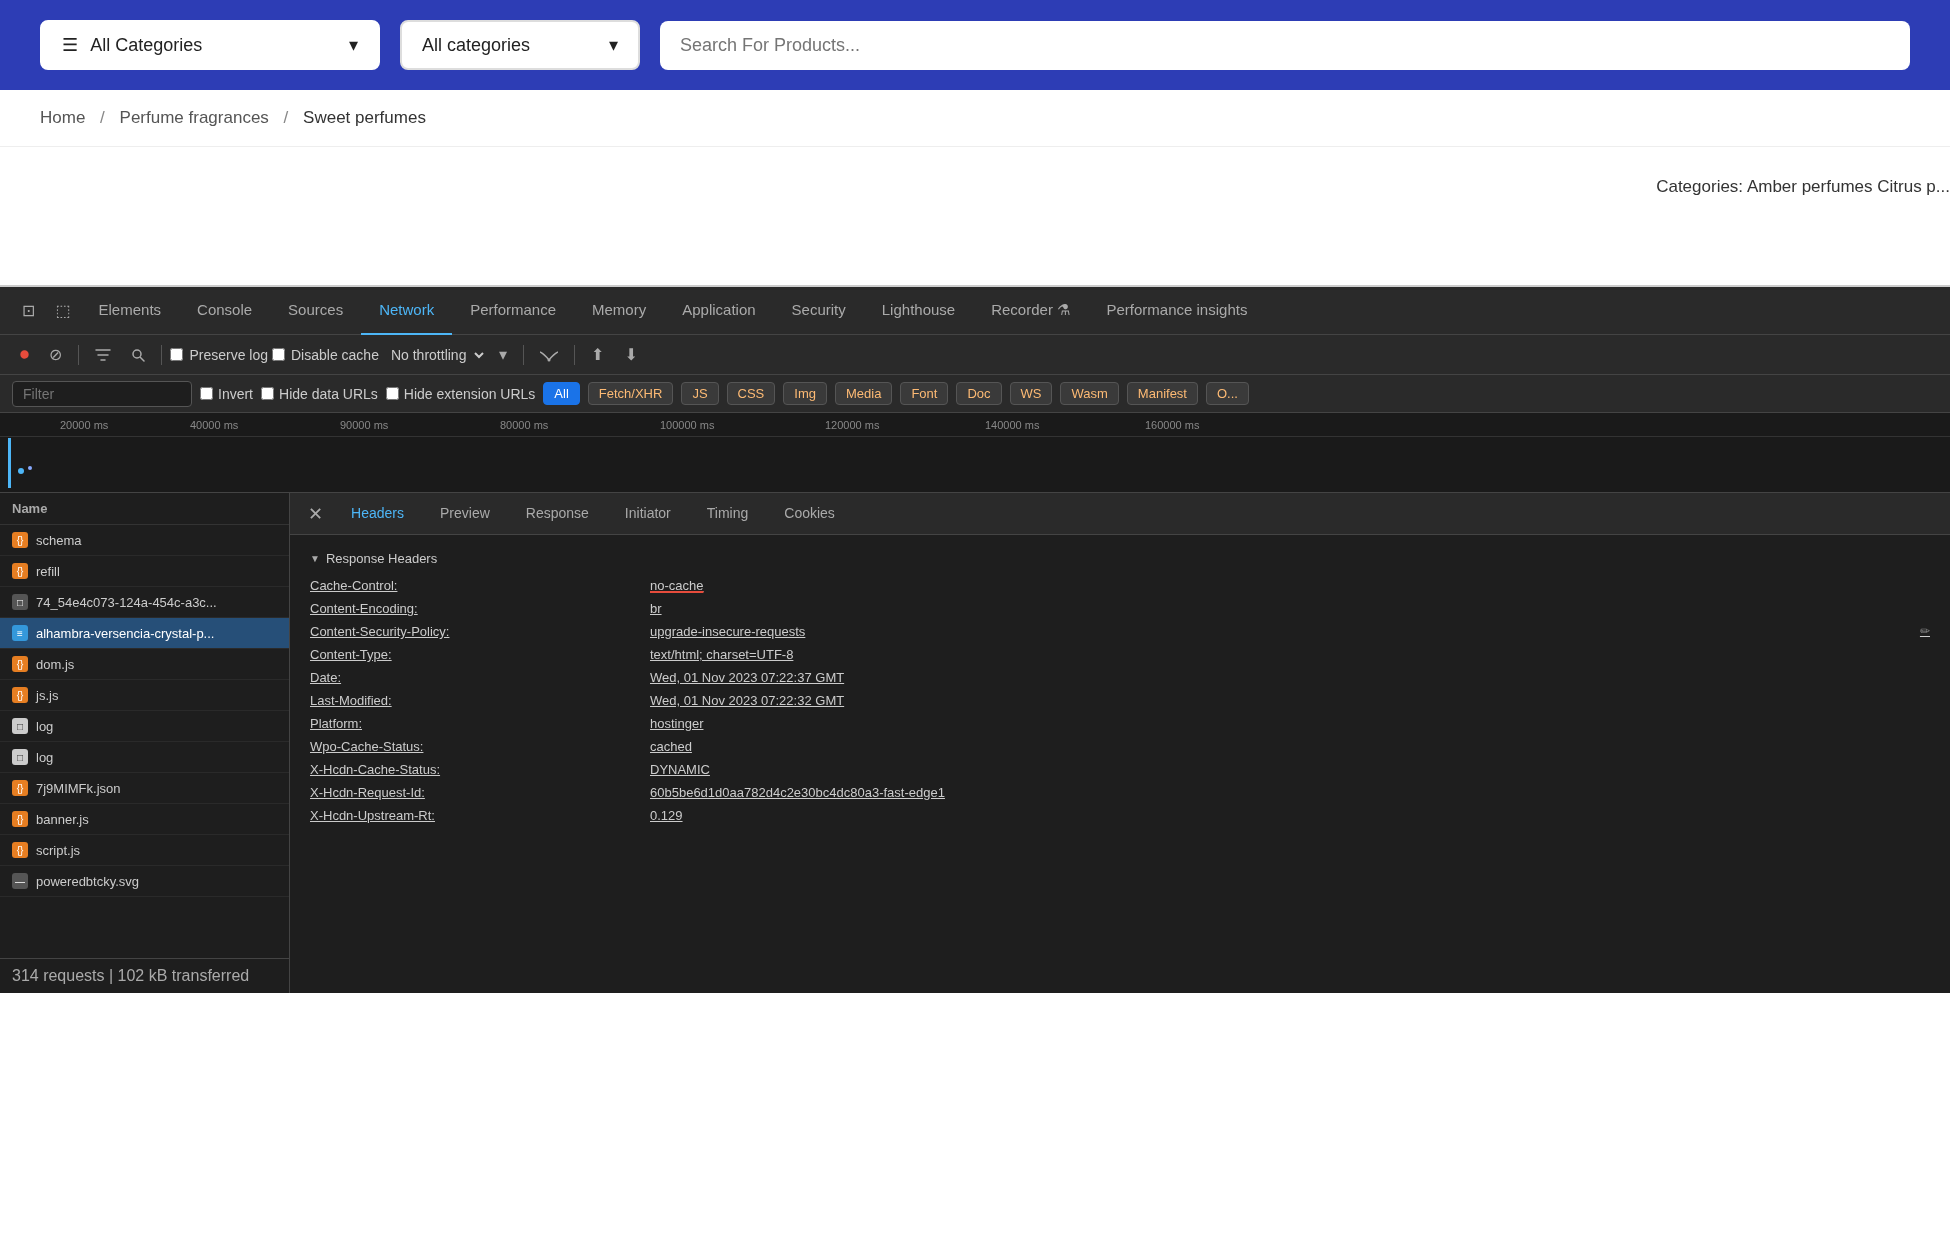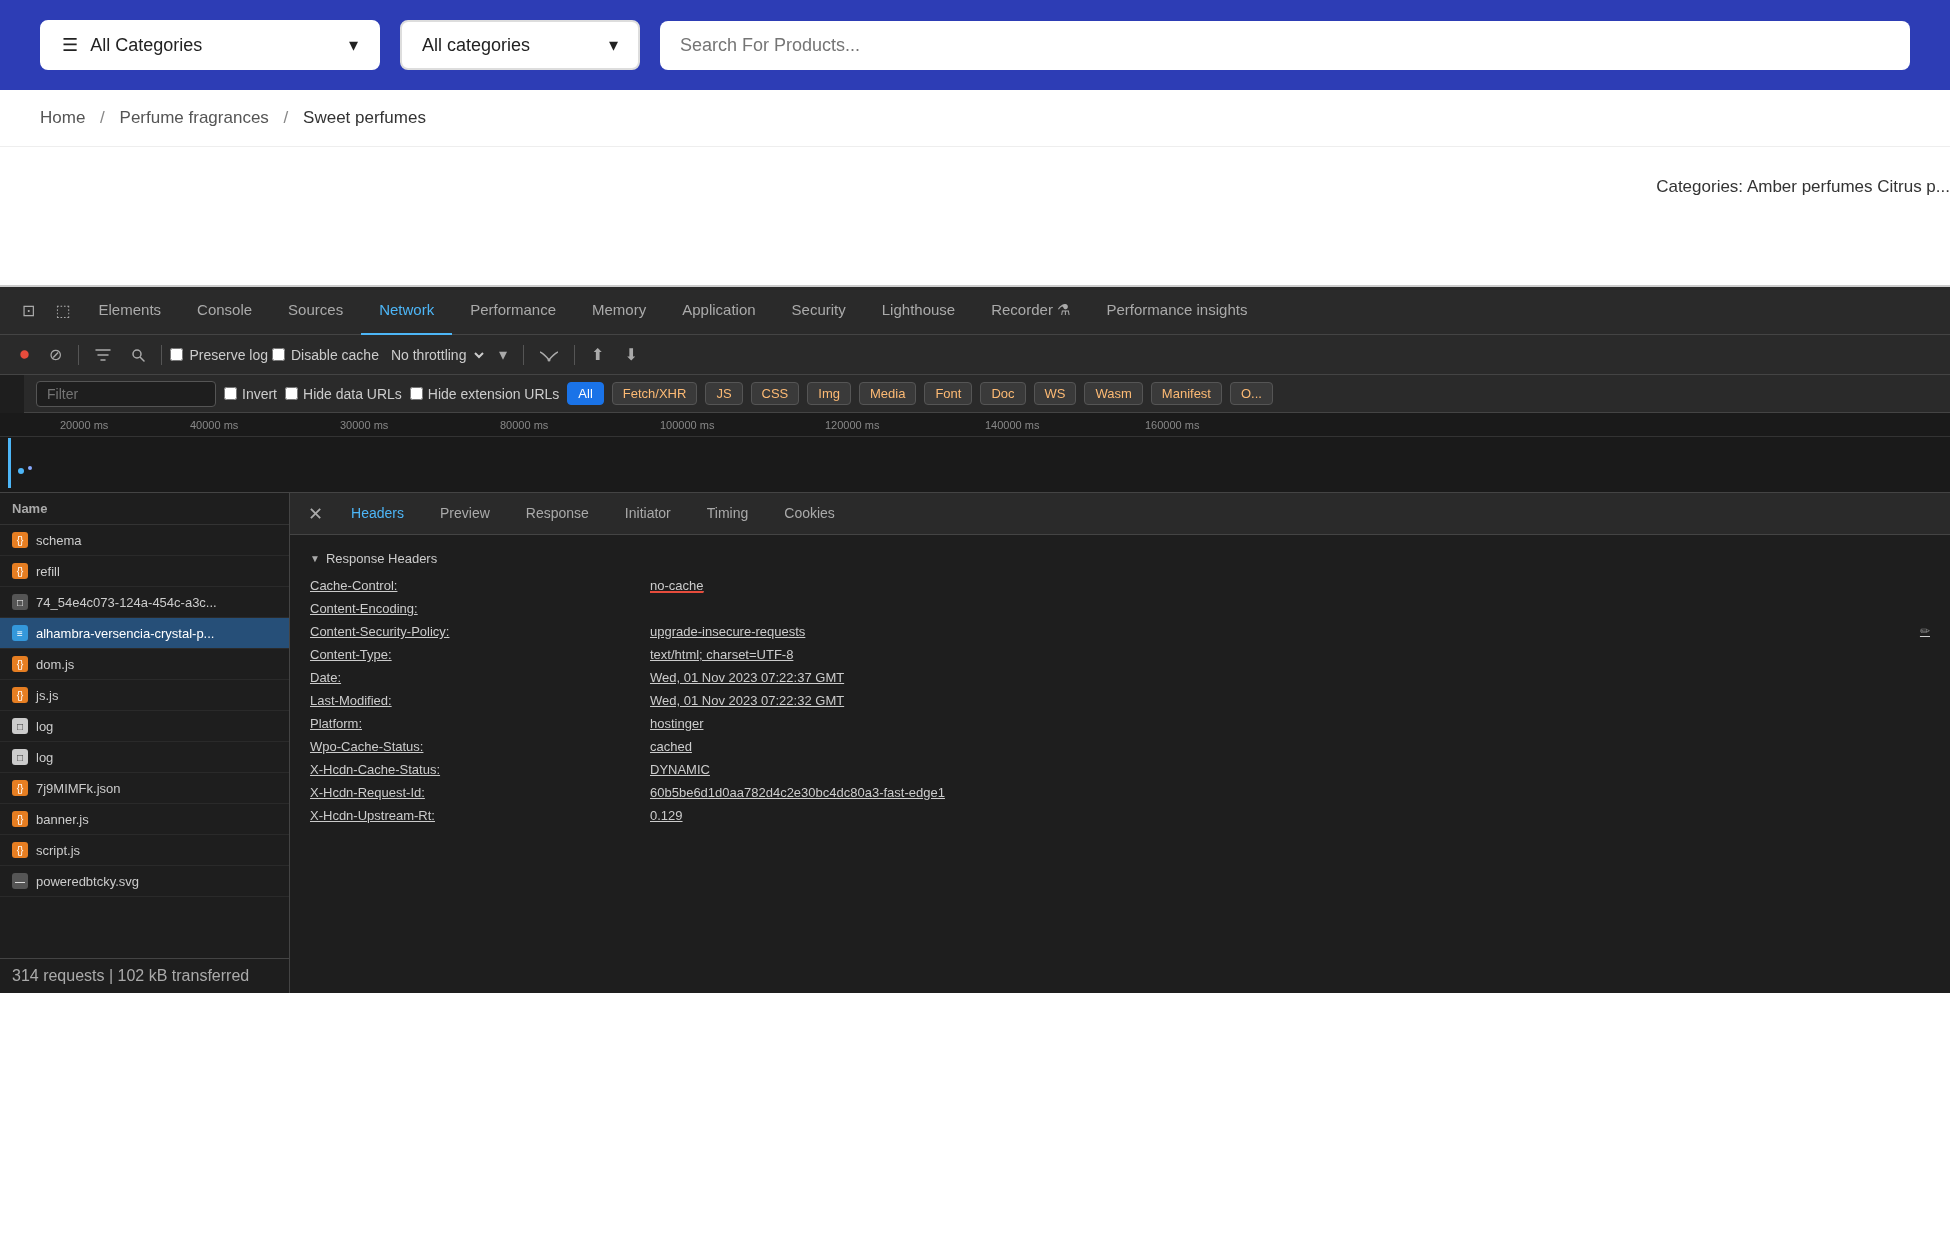--- a/index.html
+++ b/index.html
@@ -170,21 +170,20 @@
 
     
     .devtools-filter-row {
       background: #2a2a2a;
       border-bottom: 1px solid #444;
       display: flex;
       align-items: center;
       padding: 4px 12px;
       height: 38px;
       gap: 8px;
-      margin-left: 24px;
     }
     .filter-input {
       background: #1e1e1e;
       border: 1px solid #555;
       border-radius: 4px;
       color: #ccc;
       padding: 4px 10px;
       font-size: 14px;
       width: 180px;
     }
@@ -511,21 +510,21 @@
     <button class="filter-tag-btn">WS</button>
     <button class="filter-tag-btn">Wasm</button>
     <button class="filter-tag-btn">Manifest</button>
     <button class="filter-tag-btn">O...</button>
   </div>
 
   <div class="devtools-timeline">
     <div class="timeline-ruler">
       <span class="timeline-mark" style="left:60px">20000 ms</span>
       <span class="timeline-mark" style="left:190px">40000 ms</span>
-      <span class="timeline-mark" style="left:340px">30000 ms</span>
+      <span class="timeline-mark" style="left:340px">90000 ms</span>
       <span class="timeline-mark" style="left:500px">80000 ms</span>
       <span class="timeline-mark" style="left:660px">100000 ms</span>
       <span class="timeline-mark" style="left:825px">120000 ms</span>
       <span class="timeline-mark" style="left:985px">140000 ms</span>
       <span class="timeline-mark" style="left:1145px">160000 ms</span>
     </div>
     <div class="timeline-chart">
       <div class="timeline-bar" style="left:8px; width:3px; height:50px; background:#4db6f7;"></div>
       <div class="timeline-dot" style="left:18px; bottom:18px; background:#4db6f7;"></div>
       <div class="timeline-dot" style="left:28px; bottom:22px; width:4px; height:4px; background:#88aaff;"></div>
@@ -606,20 +605,21 @@
           <span class="triangle">▼</span>
           <span>Response Headers</span>
         </div>
 
         <div class="header-row">
           <span class="header-name">Cache-Control:</span>
           <span class="header-value underline">no-cache</span>
         </div>
         <div class="header-row">
           <span class="header-name">Content-Encoding:</span>
+          <span class="header-value">br</span>
         </div>
         <div class="header-row">
           <span class="header-name">Content-Security-Policy:</span>
           <span class="header-value">upgrade-insecure-requests</span>
           <span class="edit-icon">✏</span>
         </div>
         <div class="header-row">
           <span class="header-name">Content-Type:</span>
           <span class="header-value">text/html; charset=UTF-8</span>
         </div>

